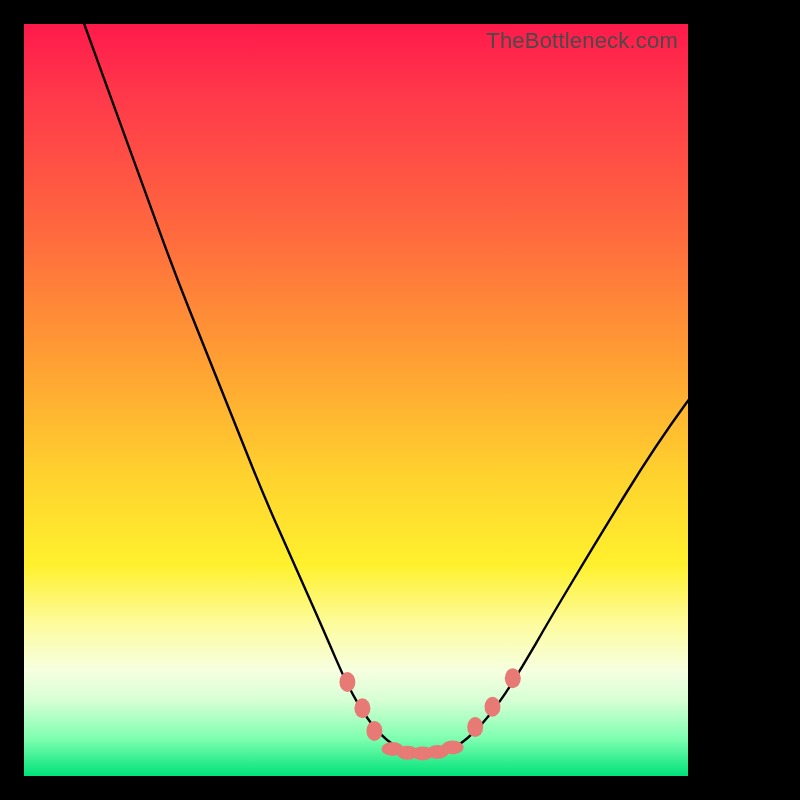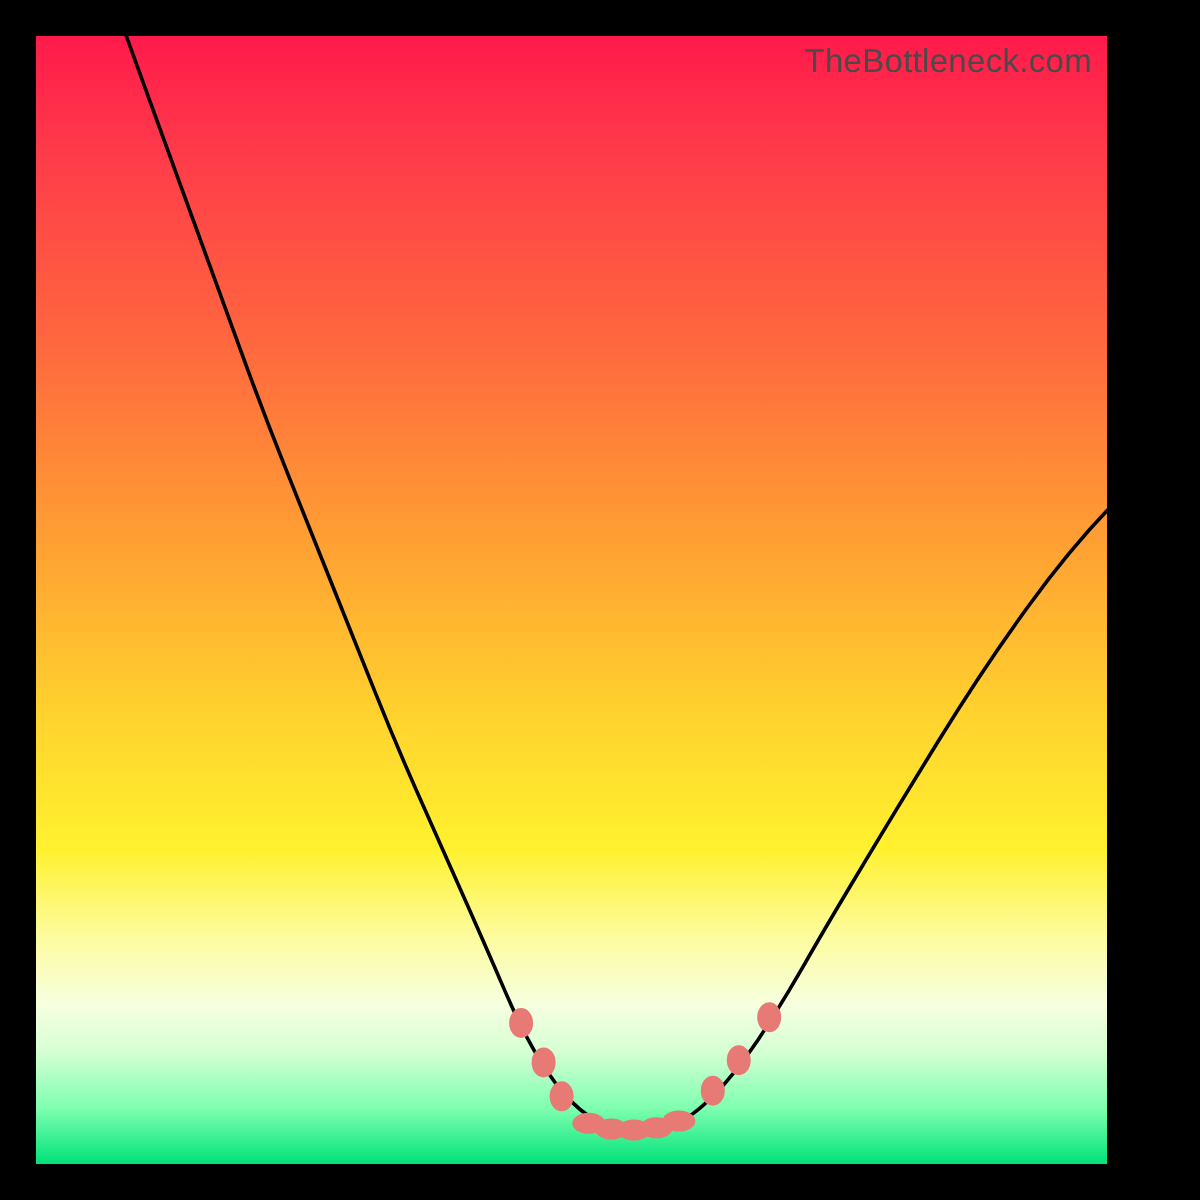--- a/index.html
+++ b/index.html
@@ -16,21 +16,21 @@
     left: 0;
     top: 0;
     width: 800px;
     height: 800px;
     background: #000;
   }
   .plot {
     position: absolute;
     left: 24px;
     top: 24px;
-    width: 714px;
+    width: 664px;
     height: 752px;
     background: linear-gradient(
       to bottom,
       #ff1a4b 0%,
       #ff3a4a 10%,
       #ff6a3e 28%,
       #ffa033 45%,
       #ffd22e 60%,
       #fff12e 72%,
       #fdfca0 80%,

